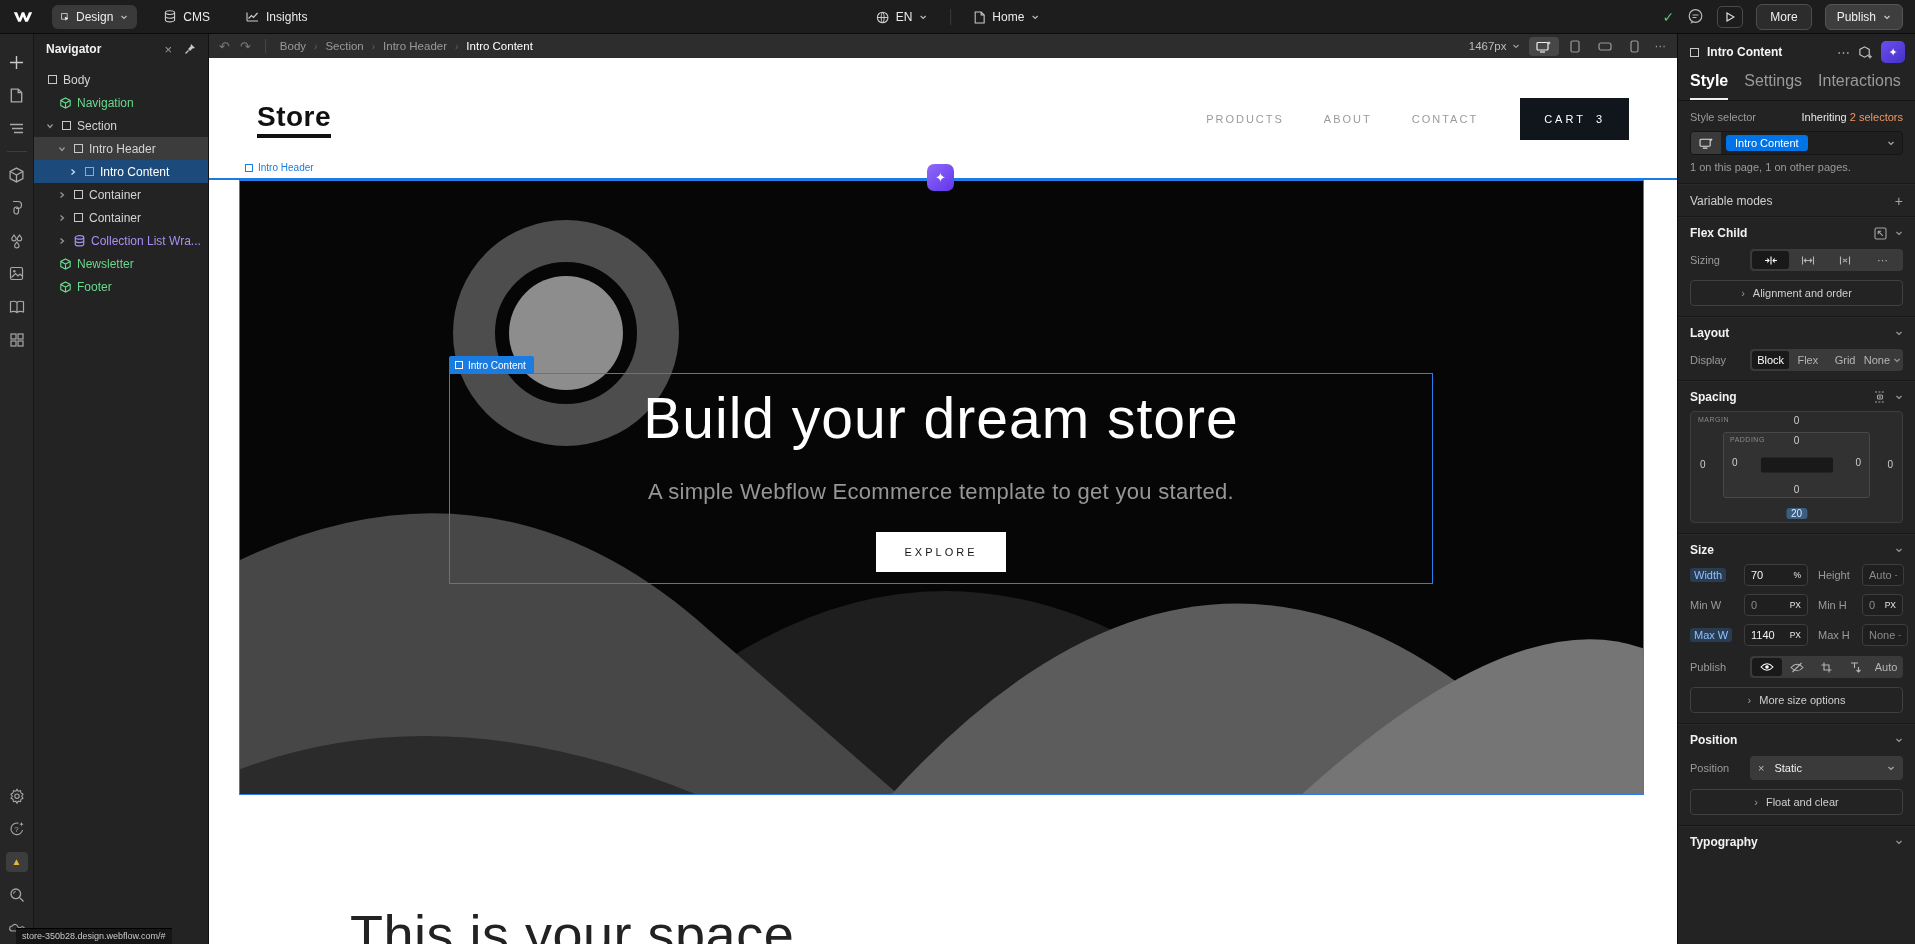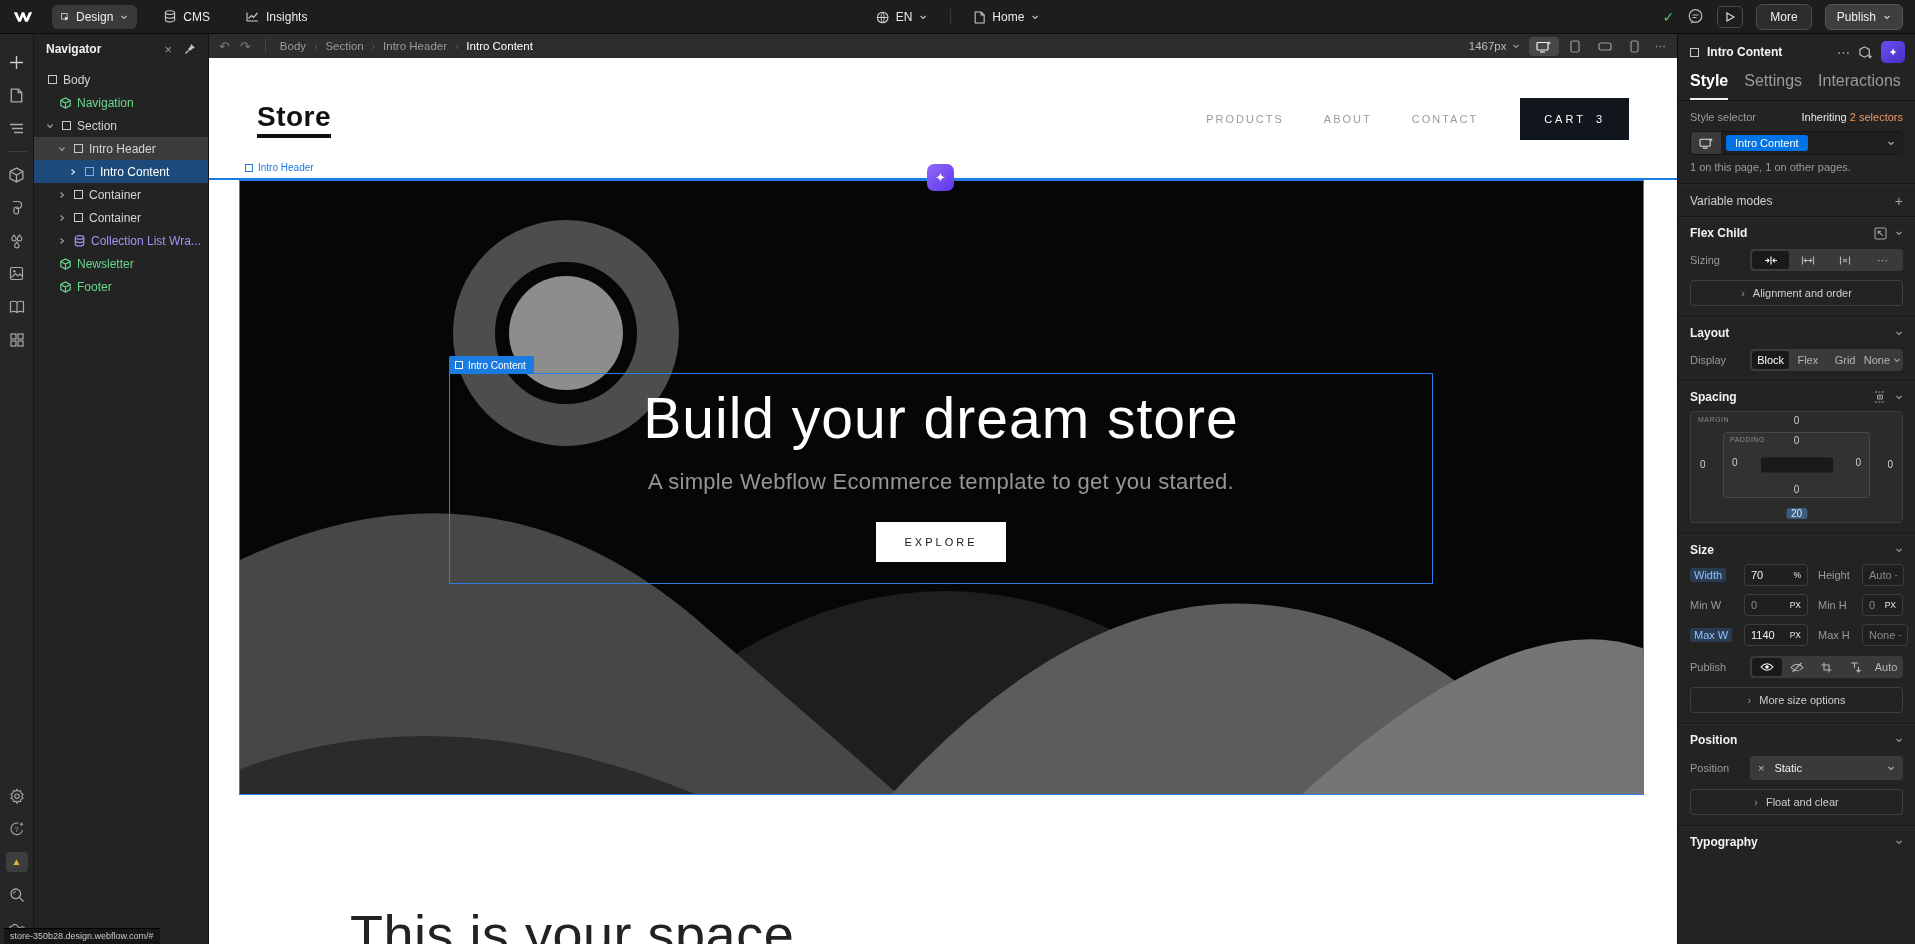--- a/index.html
+++ b/index.html
@@ -94,21 +94,21 @@
 
   .hero { position:absolute; left:30px; top:122px; width:1405px; height:615px; background:#060606;
     border:1px solid #2b7de9; overflow:hidden; }
   .hero-deco { position:absolute; inset:0; pointer-events:none; }
   .ic-box { position:absolute; left:209px; top:192px; width:984px; height:211px;
     border:1px solid #2b7de9; display:flex; flex-direction:column; align-items:center; padding-top:6px; z-index:3; }
   .ic-tag { position:absolute; left:-1px; top:-18px; height:18px; background:#1a7ce0; color:#fff;
     font-size:10px; display:flex; align-items:center; gap:5px; padding:0 8px 0 6px; border-radius:2px 2px 0 0; }
   .ic-tag .sq { width:8px; height:8px; border-color:#fff; background:transparent; }
   .hero-h1 { color:#fff; font-size:57px; font-weight:500; letter-spacing:1px; line-height:1.35; }
-  .hero-sub { margin-top:12px; color:#969696; font-size:22px; letter-spacing:0.3px; }
+  .hero-sub { margin-top:22px; color:#969696; font-size:22px; letter-spacing:0.3px; }
   .hero-cta { margin-top:27px; background:#fff; color:#161616; font-size:11px; letter-spacing:3px;
     padding:14px 29px; border:none; }
   .next-heading { position:absolute; left:141px; top:845px; font-size:54px; font-weight:500;
     color:#222; letter-spacing:0.5px; }
 
   
   .style-panel { width:238px; background:#232323; border-left:1px solid #0c0c0c; color:#d6d6d6;
     font-size:11px; overflow:hidden; display:flex; flex-direction:column; }
   .sp-head { height:30px; display:flex; align-items:center; gap:8px; padding:6px 10px 0 12px; }
   .sp-title { flex:1; font-size:12px; font-weight:bold; color:#f5f5f5; }
@@ -171,21 +171,21 @@
   .field .unit { font-size:8.5px; color:#e8e8e8; }
   .field .unit.dim { color:#8a8a8a; }
 
   .pos-dd { flex:1; height:24px; background:#3a3a3a; border-radius:4px; display:flex; align-items:center;
     padding:0 8px; gap:10px; color:#f0f0f0; }
   .pos-dd .x { color:#b5b5b5; } .pos-dd .dchev { margin-left:auto; color:#aaa; display:flex; }
   .font-dd { flex:1; height:24px; background:#3a3a3a; border-radius:4px; display:flex; align-items:center;
     padding:0 8px; color:#f0f0f0; }
   .font-dd .dchev { margin-left:auto; color:#aaa; display:flex; }
 
-  .status-bar { position:absolute; left:4px; bottom:0; background:#161616; border-top:1px solid #000;
+  .status-bar { position:absolute; left:16px; bottom:0; background:#161616; border-top:1px solid #000;
     color:#c9c9c9; font-size:9px; padding:2px 6px 3px; z-index:60; }
   svg { display:block; }
 </style>
 </head>
 <body>
 
 <div class="app">
 
   <header class="topbar">
     <div class="tb-left">

